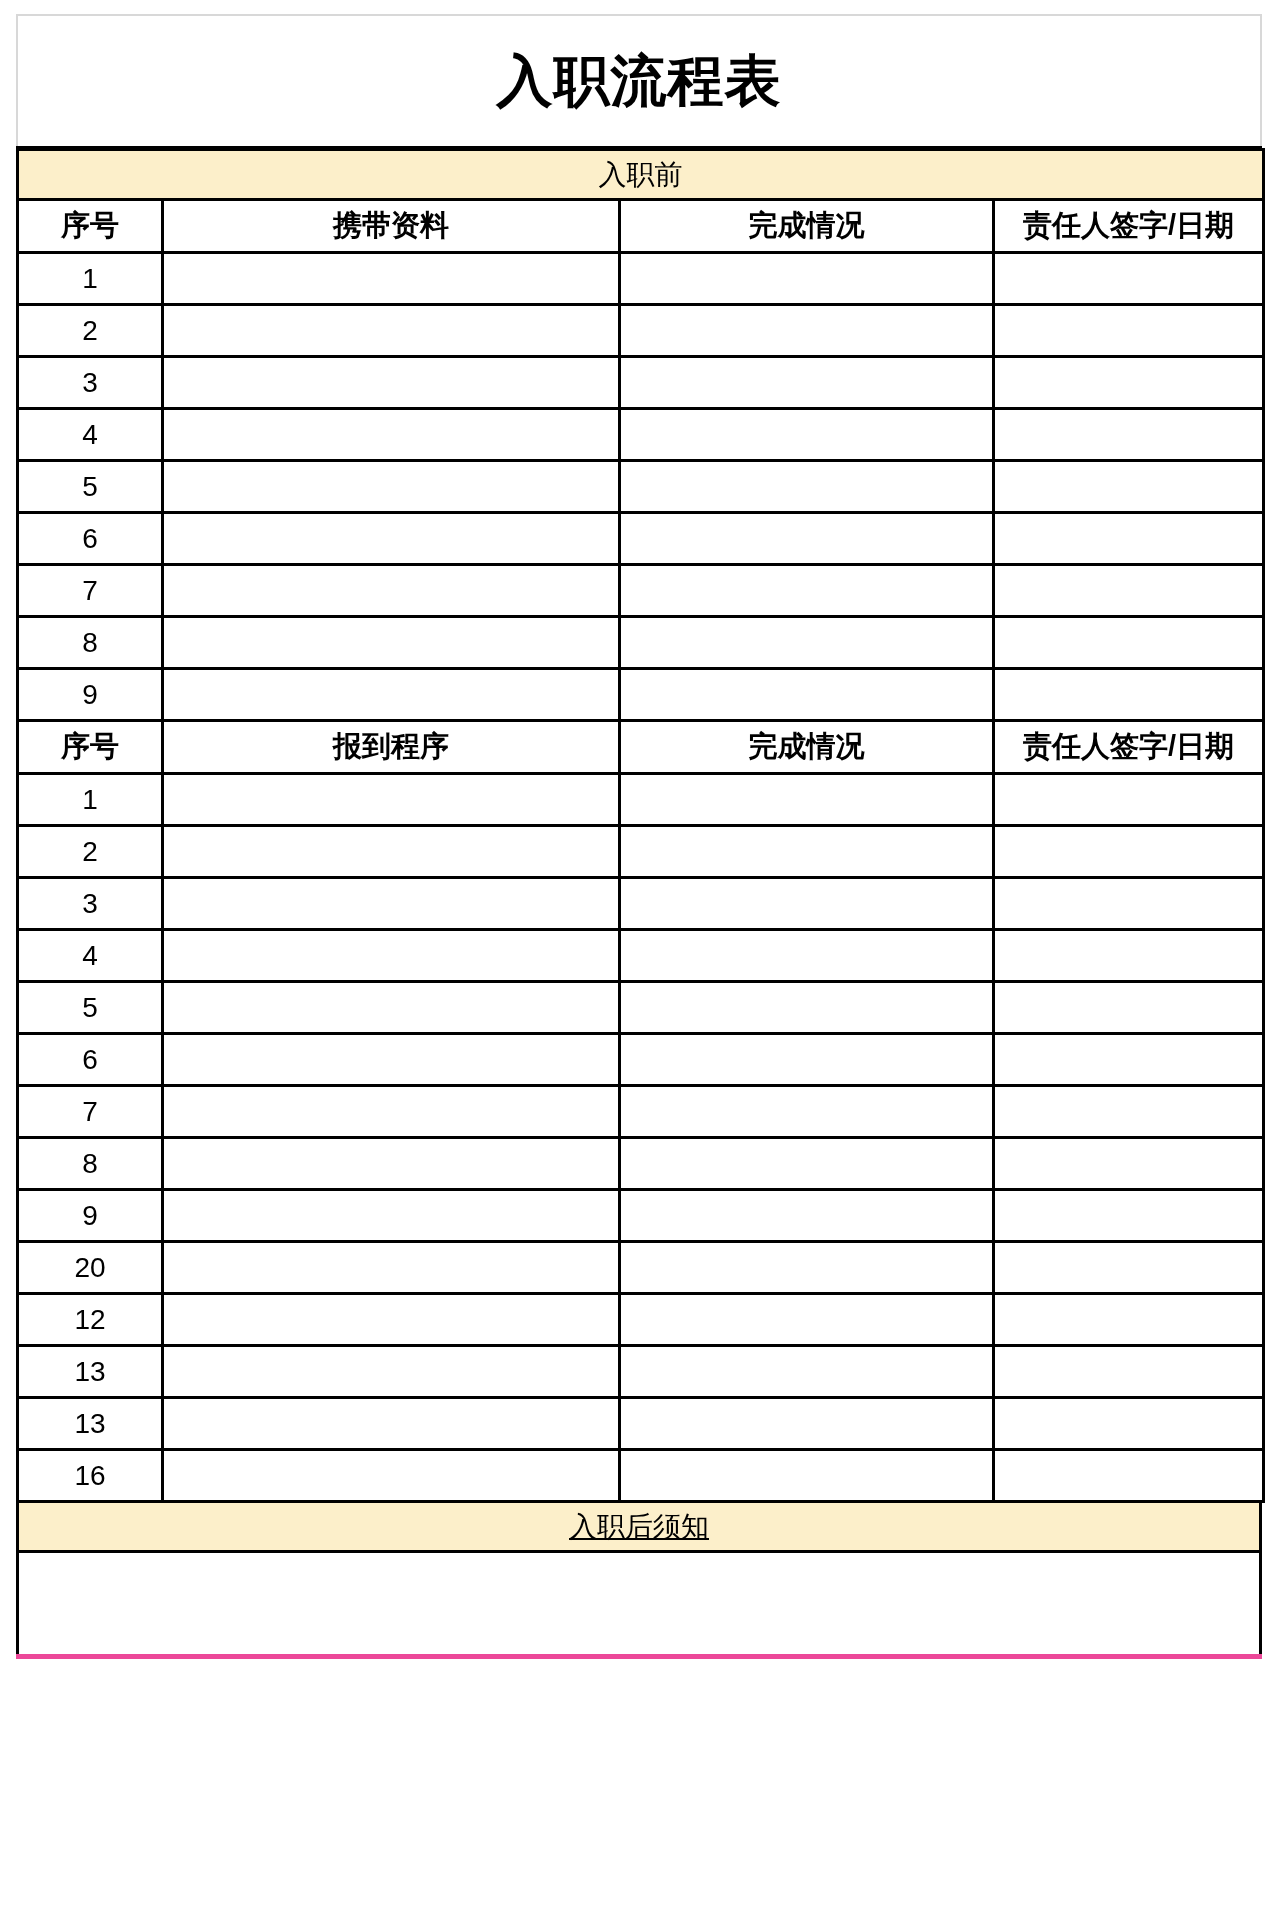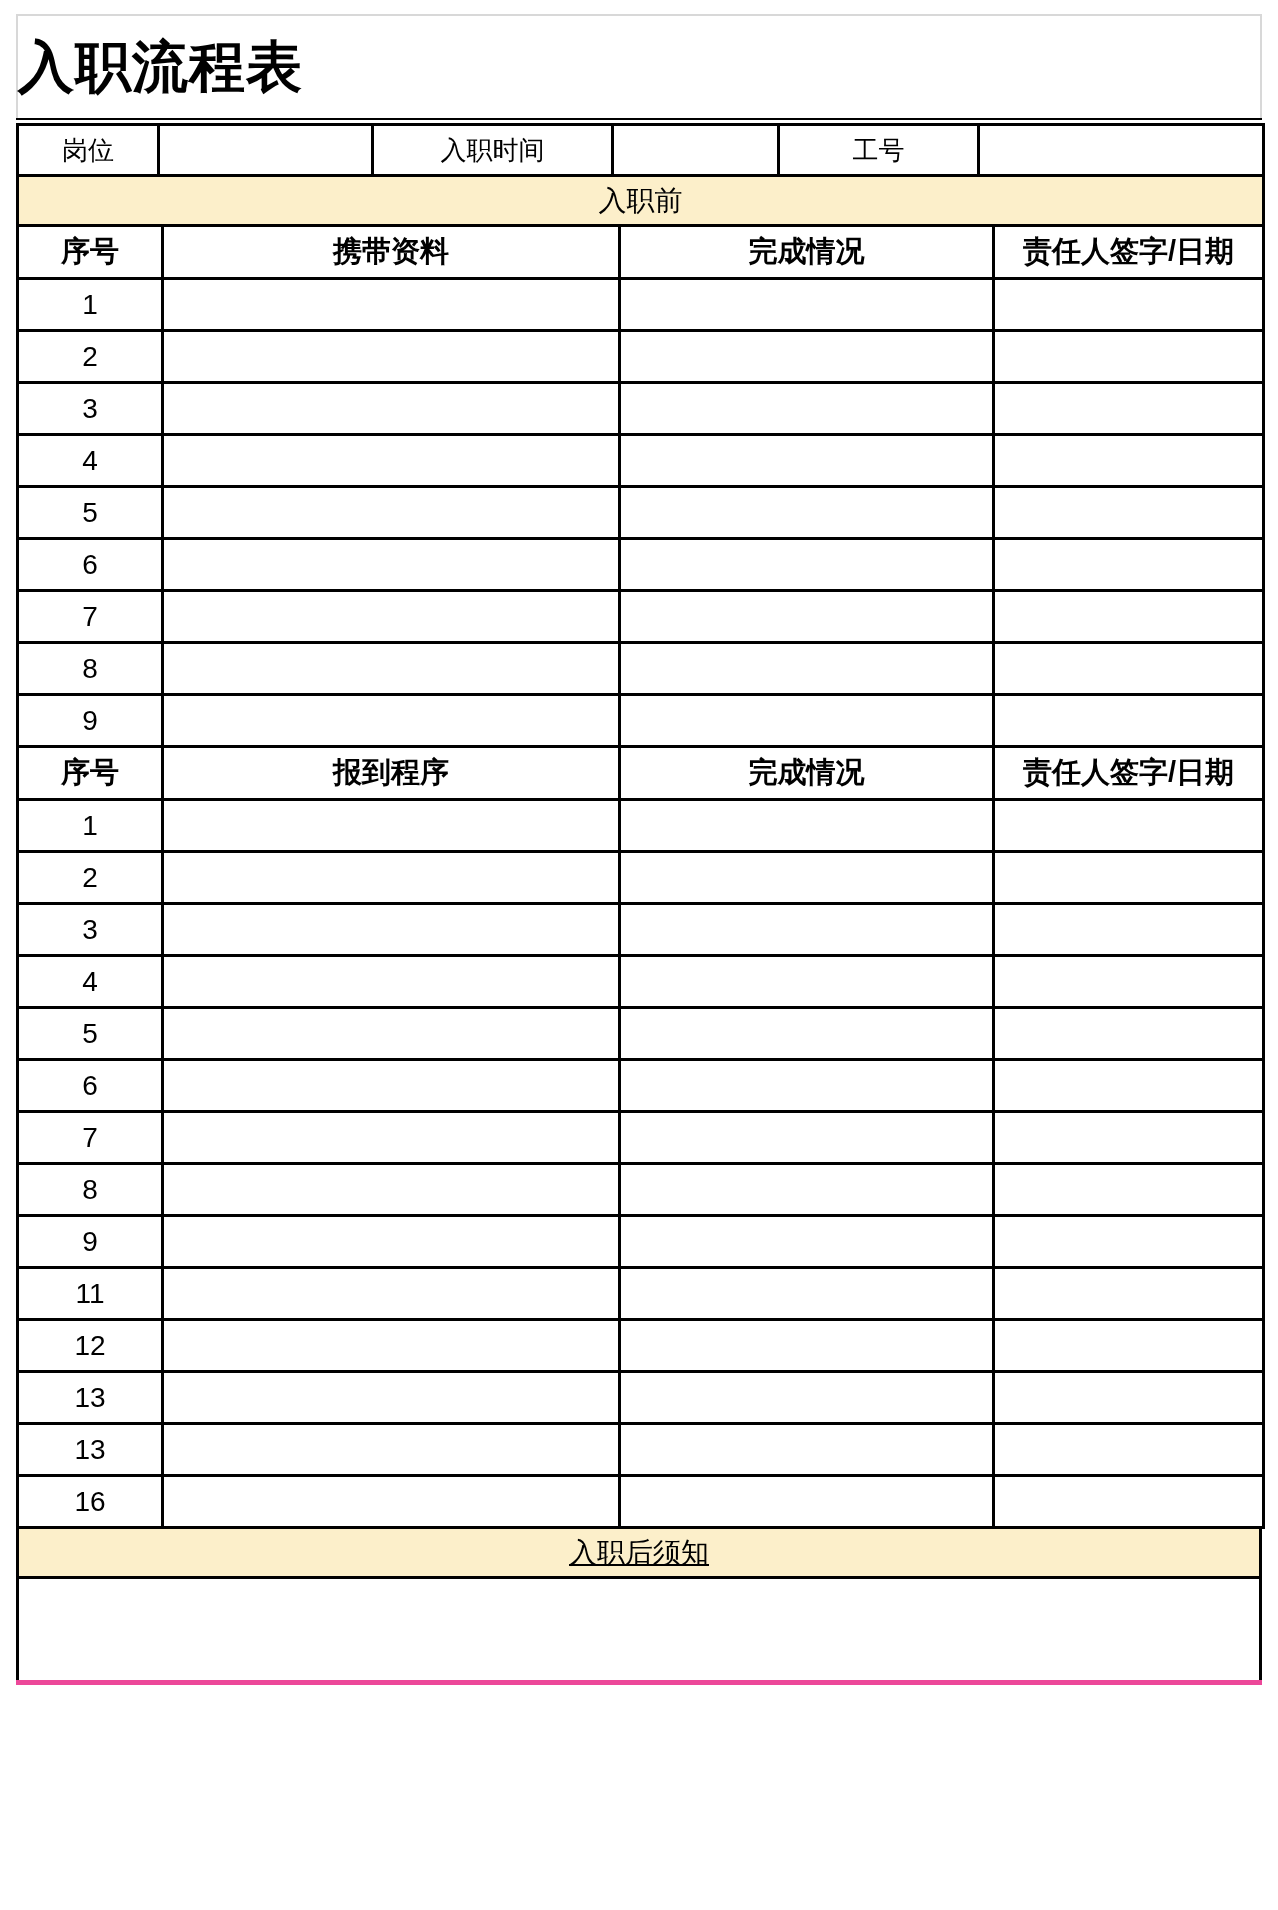--- a/index.html
+++ b/index.html
@@ -15,26 +15,26 @@
     height: 1910px;
     background: #ffffff;
     box-sizing: border-box;
     padding: 14px 16px 0 16px;
   }
   .content {
     width: 1246px;
   }
   .title-box {
     box-sizing: border-box;
-    height: 104px;
+    height: 132px;
     border: 2px solid #d8d8d8;
     border-bottom: none;
     display: flex;
     align-items: center;
-    justify-content: flex-start;
+    justify-content: center;
     background: #ffffff;
   }
   .title-box h1 {
     margin: 0;
     font-size: 56px;
     line-height: 1;
     font-weight: bold;
     letter-spacing: 1px;
   }
   .double-rule {
@@ -88,28 +88,20 @@
     <table class="tbl">
       <colgroup>
         <col style="width:141px">
           <col style="width:214px">
           <col style="width:240px">
         <col style="width:166px">
           <col style="width:200px">
           <col style="width:285px">
       </colgroup>
       <tbody>
-        <tr class="info-row">
-          <td>岗位</td>
-          <td></td>
-          <td>入职时间</td>
-          <td></td>
-          <td>工号</td>
-          <td></td>
-        </tr>
       </tbody>
     </table>
 
     <table class="tbl">
       <colgroup>
         <col style="width:145px">
           <col style="width:457px">
           <col style="width:374px">
           <col style="width:270px">
       </colgroup>
@@ -246,21 +238,21 @@
             <td></td>
             <td></td>
           </tr>
           <tr class="data-row">
             <td class="num">9</td>
             <td></td>
             <td></td>
             <td></td>
           </tr>
           <tr class="data-row">
-            <td class="num">11</td>
+            <td class="num">20</td>
             <td></td>
             <td></td>
             <td></td>
           </tr>
           <tr class="data-row">
             <td class="num">12</td>
             <td></td>
             <td></td>
             <td></td>
           </tr>

